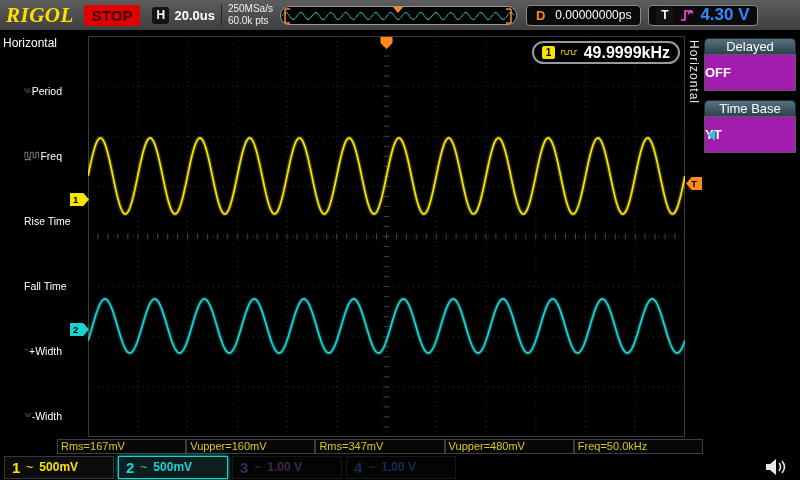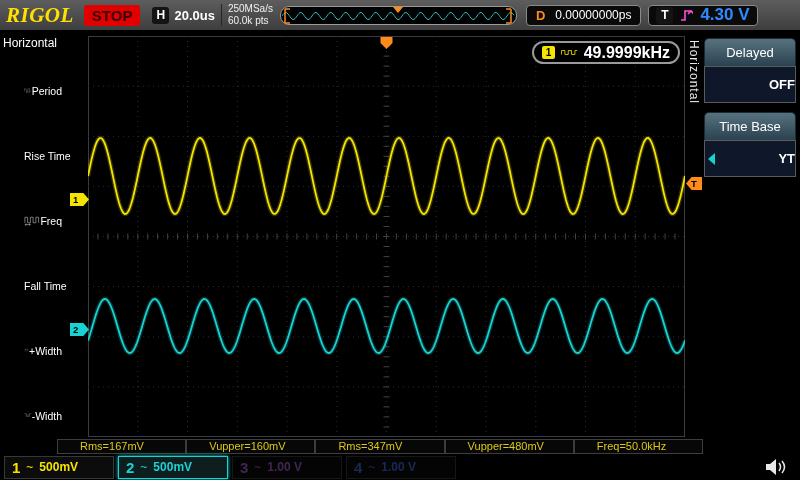--- a/index.html
+++ b/index.html
@@ -51,31 +51,31 @@
                 background:#000; border:2px solid #9a9a9a; border-radius:12px;
                 display:flex; align-items:center; padding:0 8px; gap:6px; }
   .fc-chip { width:13px; height:13px; background:var(--c); color:#000; font-weight:bold; font-size:10px;
              display:flex; align-items:center; justify-content:center; border-radius:2px; flex:none; }
   .fc-wave path { stroke:var(--c); fill:none; stroke-width:1.5; }
   .fc-val { color:#fff; font-weight:bold; font-size:16px; }
 
   
   .meas-bar { position:absolute; left:57px; top:439px; width:646px; height:15px; display:flex; }
   .meas-box { width:143px; height:15px; border:1px solid #3d3d3d; background:#070707;
-              color:#ddca12; font-size:11px; line-height:13px; padding-left:22px; overflow:hidden; }
+              color:#ddca12; font-size:11px; line-height:13px; padding-left:3px; overflow:hidden; }
 
   
   .vlabel { position:absolute; left:687px; top:40px; writing-mode:vertical-rl; color:#e8e8e8;
             font-size:12px; letter-spacing:1px; }
   .rmenu { position:absolute; left:704px; top:38px; width:92px; }
-  .menu-header { height:28px; background:linear-gradient(#57727f,#2b4250); color:#fff; font-size:13px;
+  .menu-header { height:16px; background:linear-gradient(#57727f,#2b4250); color:#fff; font-size:13px;
                  display:flex; align-items:center; justify-content:center;
                  border:1px solid #1c2b33; border-bottom:none; border-radius:5px 5px 0 0; }
-  .menu-value { height:37px; background:#0f172a; border:1px solid #5a5a5a; color:#fff; font-size:13px;
-                font-weight:bold; display:flex; align-items:center; justify-content:flex-end;
+  .menu-value { height:37px; background:#a21caf; border:1px solid #5a5a5a; color:#fff; font-size:13px;
+                font-weight:bold; display:flex; align-items:center; justify-content:flex-start;
                 margin-bottom:9px; position:relative; cursor:pointer; }
   .menu-arrow { position:absolute; left:3px; top:12px; width:7px; height:12px;
                 clip-path:polygon(100% 0,100% 100%,0 50%); }
 
   
   .footer { position:absolute; left:0; top:454px; width:800px; height:26px; background:#000;
             display:flex; align-items:center; }
   .chbox { width:110px; height:23px; margin-left:4px; border:1px solid #383838; background:#0c0c0c;
            display:flex; align-items:center; gap:6px; padding:0 7px; cursor:pointer; }
   .chnum { color:var(--c); font-weight:bold; font-size:15px; }
@@ -129,32 +129,32 @@
   <nav class="left-menu">
     <div class="lm-item">
       <svg class="lm-icon" width="36" height="26" viewBox="0 0 36 26">
         <path d="M2,19 V7 H10 V19 H18 V7 H26 V19 H34"></path>
         <path d="M10,23 H26 M13,21 L10,23 L13,25 M23,21 L26,23 L23,25"></path>
       </svg>
       <span class="lm-label">Period</span>
     </div>
     <div class="lm-item">
       <svg class="lm-icon" width="36" height="26" viewBox="0 0 36 26">
+        <path d="M2,19 V7 H8 V19 H14 V7 H20 V19 H26 V7 H32 V19"></path>
+        <path d="M2,23 H14 M5,21 L2,23 L5,25 M11,21 L14,23 L11,25"></path>
+      </svg>
+      <span class="lm-label">Freq</span>
+    </div>
+    <div class="lm-item">
+      <svg class="lm-icon" width="36" height="26" viewBox="0 0 36 26">
         <path d="M3,21 H33" stroke-dasharray="2 2"></path>
         <path d="M3,5 H33" stroke-dasharray="2 2"></path>
         <path d="M8,21 L20,5 M20,5 h8"></path>
       </svg>
       <span class="lm-label">Rise Time</span>
-    </div>
-    <div class="lm-item">
-      <svg class="lm-icon" width="36" height="26" viewBox="0 0 36 26">
-        <path d="M2,19 V7 H8 V19 H14 V7 H20 V19 H26 V7 H32 V19"></path>
-        <path d="M2,23 H14 M5,21 L2,23 L5,25 M11,21 L14,23 L11,25"></path>
-      </svg>
-      <span class="lm-label">Freq</span>
     </div>
     <div class="lm-item">
       <svg class="lm-icon" width="36" height="26" viewBox="0 0 36 26">
         <path d="M3,21 H33" stroke-dasharray="2 2"></path>
         <path d="M3,5 H33" stroke-dasharray="2 2"></path>
         <path d="M8,5 L20,21 M20,21 h8"></path>
       </svg>
       <span class="lm-label">Fall Time</span>
     </div>
     <div class="lm-item">

